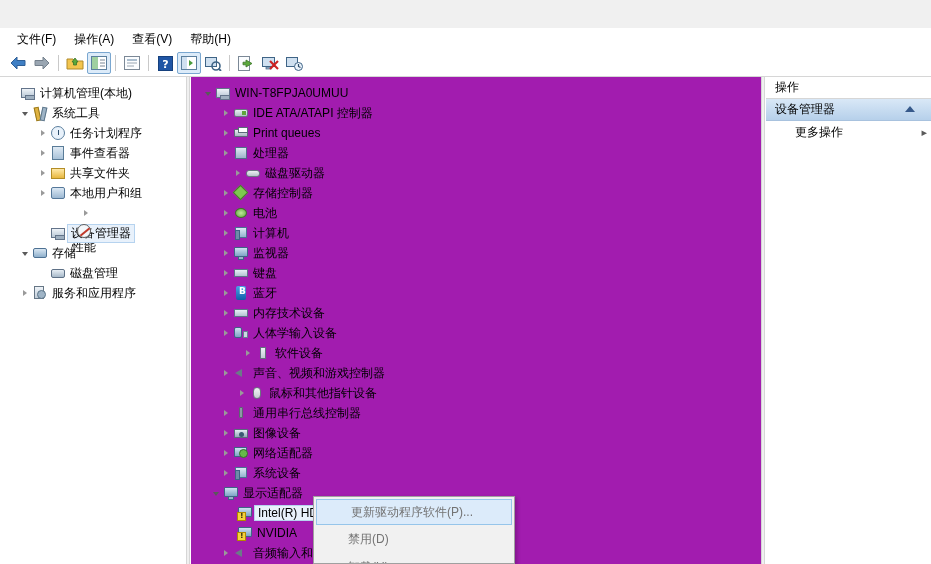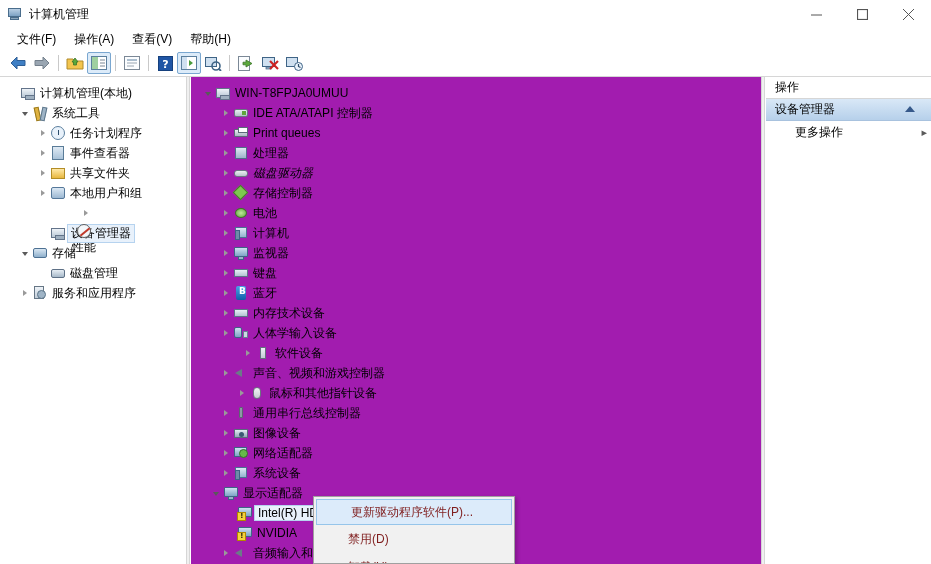--- a/index.html
+++ b/index.html
@@ -206,56 +206,31 @@
 
   
   .ctxmenu {
     position: absolute; left: 313px; top: 496px; width: 202px; height: 68px;
     background: #f1f1f1; border: 1px solid #a0a0a0;
     box-shadow: 2px 2px 4px rgba(0,0,0,0.22);
     padding: 2px 0; overflow: hidden;
   }
   .ctx-item {
     height: 28px; display: flex; align-items: center; padding-left: 34px;
-    font-size: 12px; color: #7f1d1d; white-space: nowrap;
+    font-size: 12px; color: #737373; white-space: nowrap;
   }
   .ctx-item.highlight {
     background: #dcebfa; border: 1px solid #96c5ea; margin: 0 2px; height: 26px;
   }
 </style>
 </head>
 <body>
 
 <div id="app">
 
-  <div class="titlebar">
-    <div class="title-icon">
-      <div class="mon"></div>
-        <div class="base"></div>
-    </div>
-    <div class="title-text">计算机管理</div>
-    <div class="winbtns">
-      <div class="winbtn">
-        <svg width="11" height="11">
-            <line x1="0" y1="6" x2="11" y2="6" stroke="currentColor" stroke-width="1"></line>
-          </svg>
-      </div>
-      <div class="winbtn">
-        <svg width="11" height="11">
-            <rect x="0.5" y="0.5" width="10" height="10" fill="none" stroke="currentColor" stroke-width="1.2"></rect>
-          </svg>
-      </div>
-      <div class="winbtn close">
-        <svg width="11" height="11">
-            <line x1="0" y1="0" x2="11" y2="11" stroke="currentColor" stroke-width="1"></line>
-            <line x1="11" y1="0" x2="0" y2="11" stroke="currentColor" stroke-width="1"></line>
-          </svg>
-      </div>
-    </div>
-  </div>
 
   <div class="menubar">
     <div class="menu-item">文件(F)</div>
     <div class="menu-item">操作(A)</div>
     <div class="menu-item">查看(V)</div>
     <div class="menu-item">帮助(H)</div>
   </div>
 
   <div class="toolbar">
     <div class="tb">
@@ -482,21 +457,21 @@
       </div>
       <div class="trow" style="padding-left:28px;">
         <div class="twist">
             <div class="arrow-c"></div>
           </div>
         <div class="ticon">
             <div class="ic-chip"></div>
           </div>
         <div class="tlabel">处理器</div>
       </div>
-      <div class="trow" style="padding-left:28px;font-style:italic;">
+      <div class="trow" style="padding-left:40px;">
         <div class="twist">
             <div class="arrow-c"></div>
           </div>
         <div class="ticon">
             <div class="ic-disk"></div>
           </div>
         <div class="tlabel">磁盘驱动器</div>
       </div>
       <div class="trow" style="padding-left:28px;">
         <div class="twist">

